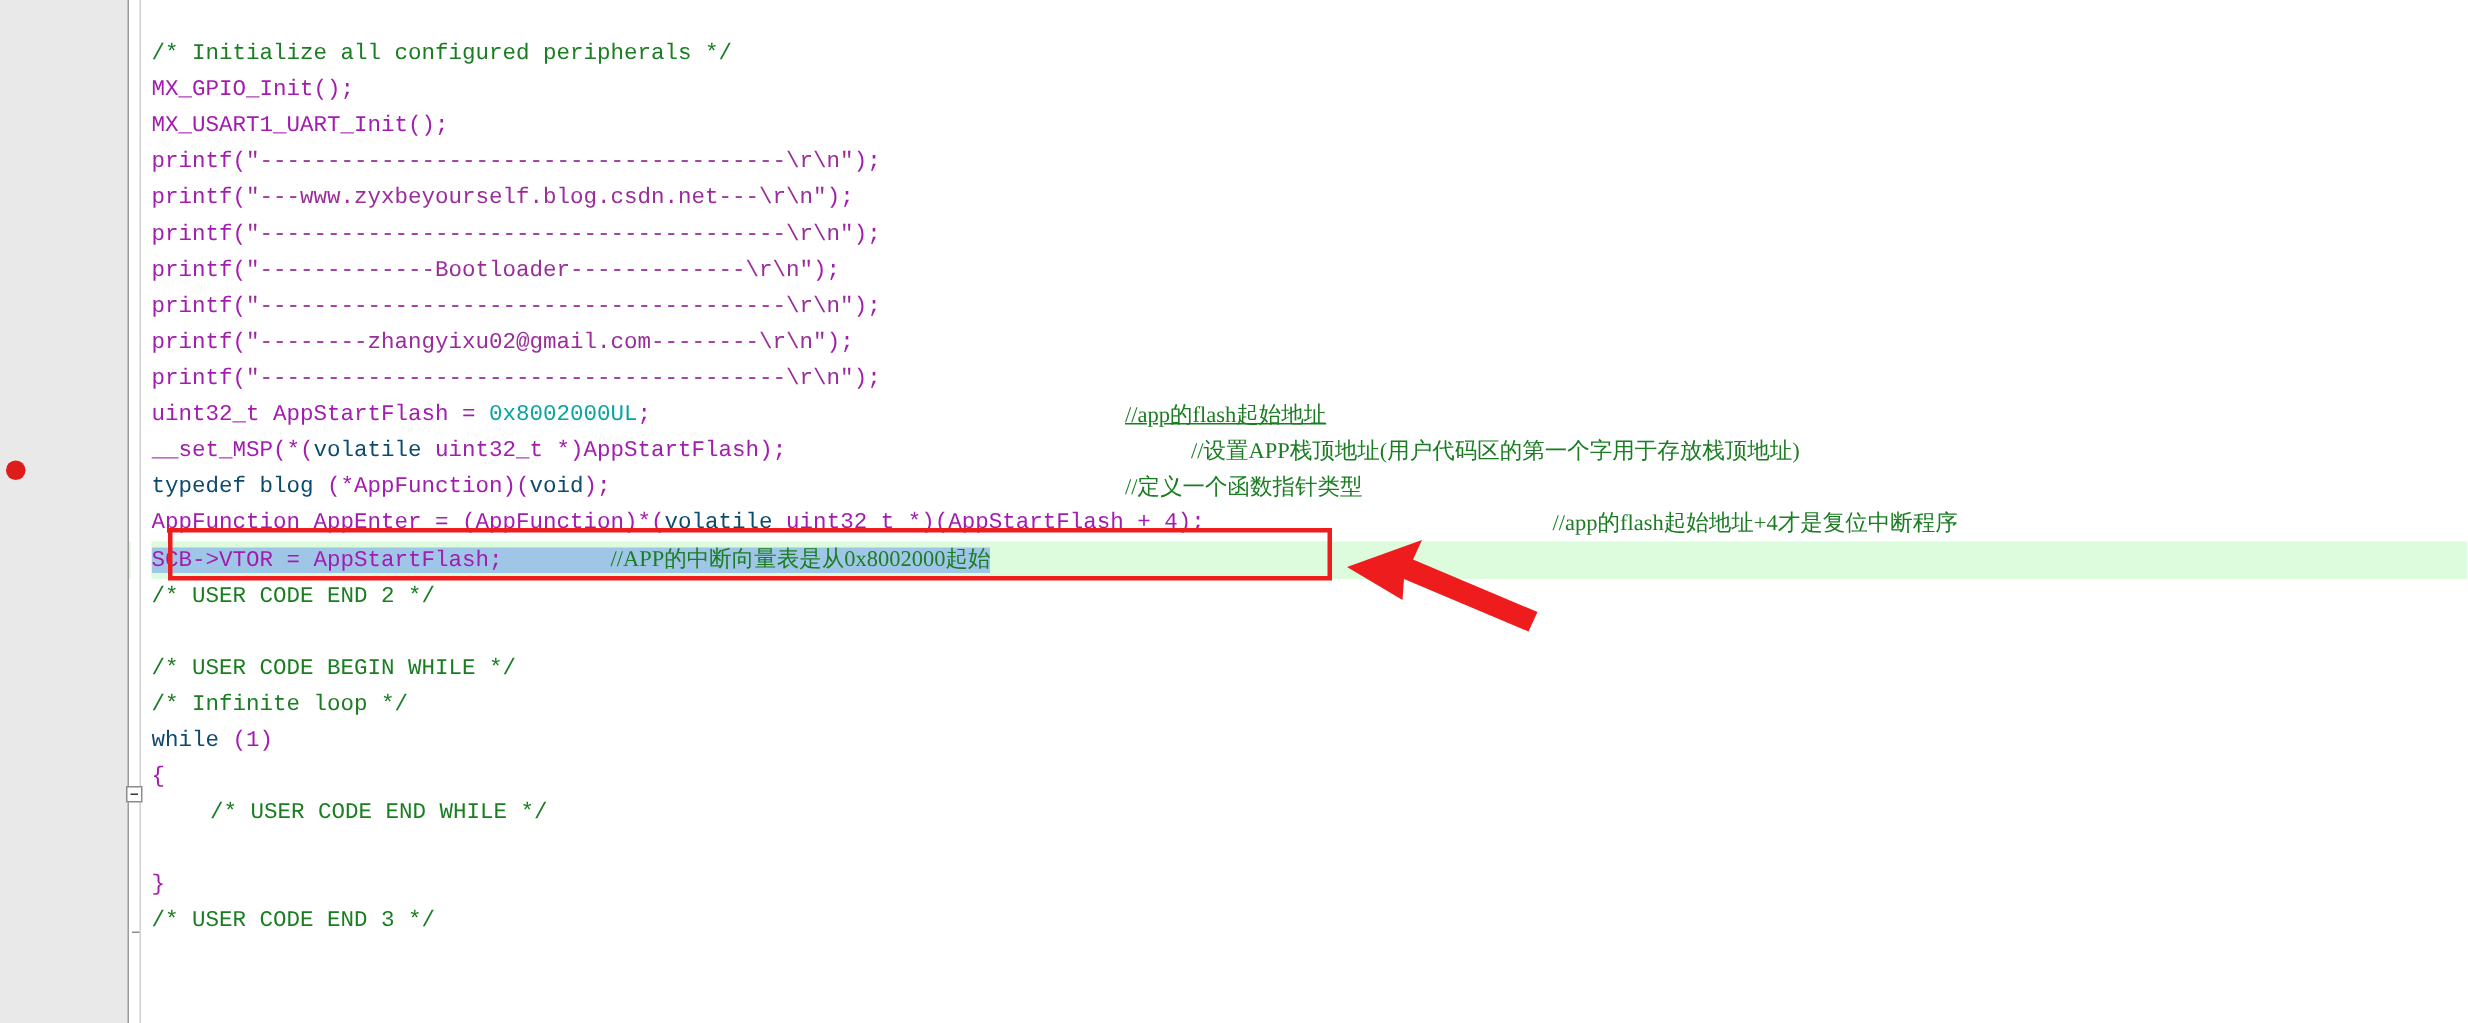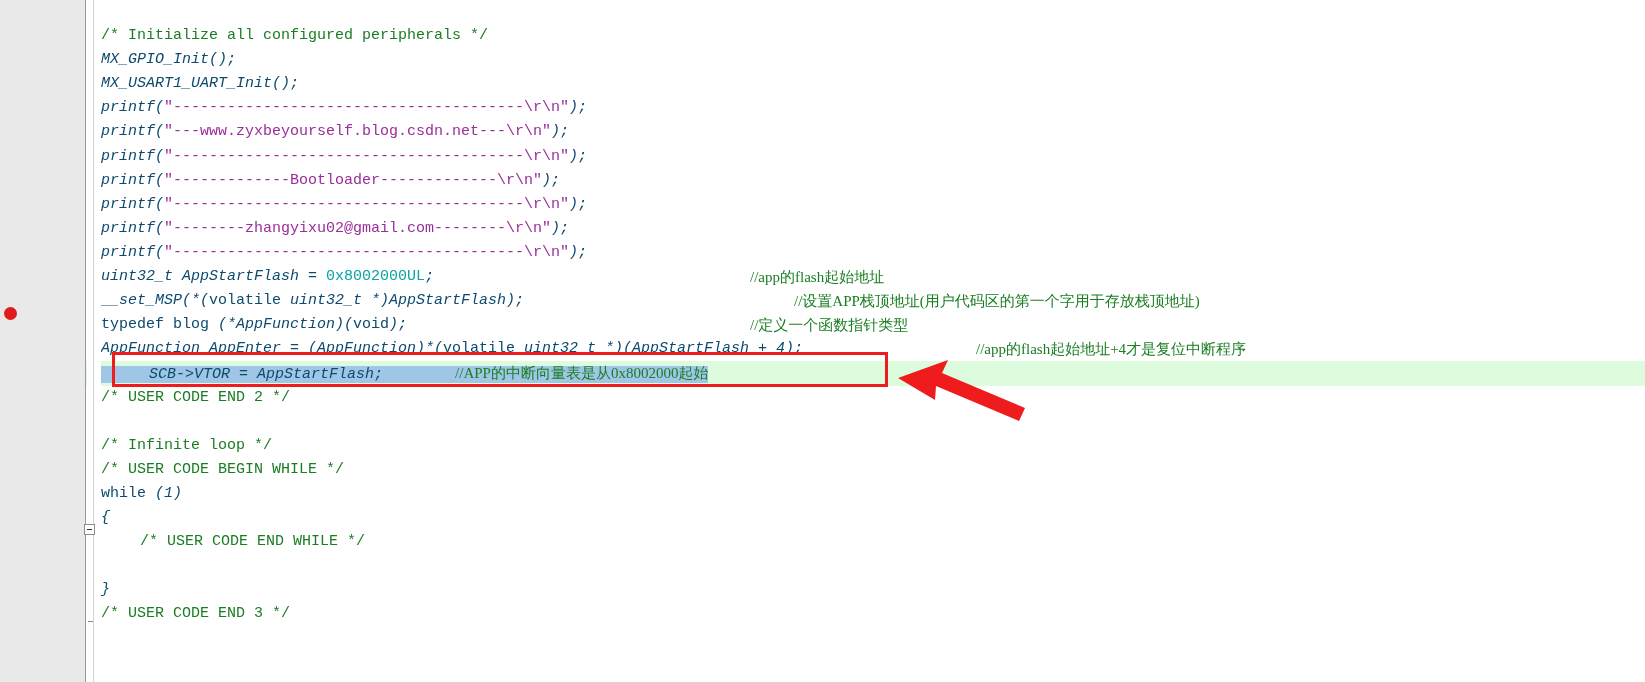--- a/index.html
+++ b/index.html
@@ -92,31 +92,30 @@
     letter-spacing: 0px;
     white-space: pre;
     z-index: 5;
   }
 
   
   .c-cmt   { color: #1a7d22; }
   .c-str   { color: #9b2d9b; }
   .c-kw    { color: #0c4a6e; }
   .c-num   { color: #0aa3a3; }
-  .c-plain { color: #0c4a6e; font-style: italic; }
+  .c-plain { color: #a21caf; }
 
   
   .cjk {
     font-family: "Liberation Serif", "DejaVu Serif", serif;
   }
 
   
   .sel {
     background: #9fc6e7;
-    padding-left: 48px;
   }
 
   
   .breakpoint {
     position: absolute;
     left: 4px;
     top: 6px;
     width: 13px;
     height: 13px;
     border-radius: 50%;
@@ -239,65 +238,65 @@
     </div>
 
     <div class="row">
       <span class="lineno">103</span>
       <span class="code"><span class="c-plain">printf(</span><span class="c-str">"---------------------------------------\r\n"</span><span class="c-plain">);</span></span>
     </div>
 
     <div class="row">
       <span class="lineno">104</span>
       <span class="code"><span class="c-plain">uint32_t AppStartFlash = </span><span class="c-num">0x8002000UL</span><span class="c-plain">;</span></span>
-      <span class="code c-cmt cjk" style="left:750px;">//app的flash起始地址</span>
+      <span class="code c-cmt cjk" style="left:750px;text-decoration:underline;">//app的flash起始地址</span>
     </div>
 
     <div class="row">
       <span class="lineno">105</span>
       <span class="code"><span class="c-plain">__set_MSP(*(</span><span class="c-kw">volatile</span><span class="c-plain"> uint32_t *)AppStartFlash);</span></span>
       <span class="code c-cmt cjk" style="left:794px;">//设置APP栈顶地址(用户代码区的第一个字用于存放栈顶地址)</span>
     </div>
 
     <div class="row">
       <span class="lineno">106</span>
       <span class="code"><span class="c-kw">typedef blog</span><span class="c-plain"> (*AppFunction)(</span><span class="c-kw">void</span><span class="c-plain">);</span></span>
       <span class="code c-cmt cjk" style="left:750px;">//定义一个函数指针类型</span>
     </div>
 
     <div class="row">
       <span class="lineno">107</span>
       <span class="code"><span class="c-plain">AppFunction AppEnter = (AppFunction)*(</span><span class="c-kw">volatile</span><span class="c-plain"> uint32_t *)(AppStartFlash + 4);</span></span>
-      <span class="code c-cmt cjk" style="left:976px;">//app的flash起始地址+4才是复位中断程序</span>
+      <span class="code c-cmt cjk" style="left:1035px;">//app的flash起始地址+4才是复位中断程序</span>
     </div>
 
     <div class="row hl-line">
       <span class="lineno">108</span>
       <span class="code"><span class="sel"><span class="c-plain">SCB-&gt;VTOR = AppStartFlash;</span><span>        </span><span class="c-cmt cjk">//APP的中断向量表是从0x8002000起始</span></span></span>
     </div>
 
 
     <div class="row">
       <span class="lineno">110</span>
       <span class="code"><span class="c-cmt">/* USER CODE END 2 */</span></span>
     </div>
 
     <div class="row">
       <span class="lineno">111</span>
       <span class="code"></span>
     </div>
 
     <div class="row">
+      <span class="lineno">113</span>
+      <span class="code"><span class="c-cmt">/* USER CODE BEGIN WHILE */</span></span>
+    </div>
+
+    <div class="row">
       <span class="lineno">112</span>
       <span class="code"><span class="c-cmt">/* Infinite loop */</span></span>
-    </div>
-
-    <div class="row">
-      <span class="lineno">113</span>
-      <span class="code"><span class="c-cmt">/* USER CODE BEGIN WHILE */</span></span>
     </div>
 
     <div class="row">
       <span class="lineno">114</span>
       <span class="code"><span class="c-kw">while</span><span class="c-plain"> (1)</span></span>
     </div>
 
     <div class="row">
       <span class="lineno">115</span>
       <span class="code"><span class="c-plain">{</span></span>

